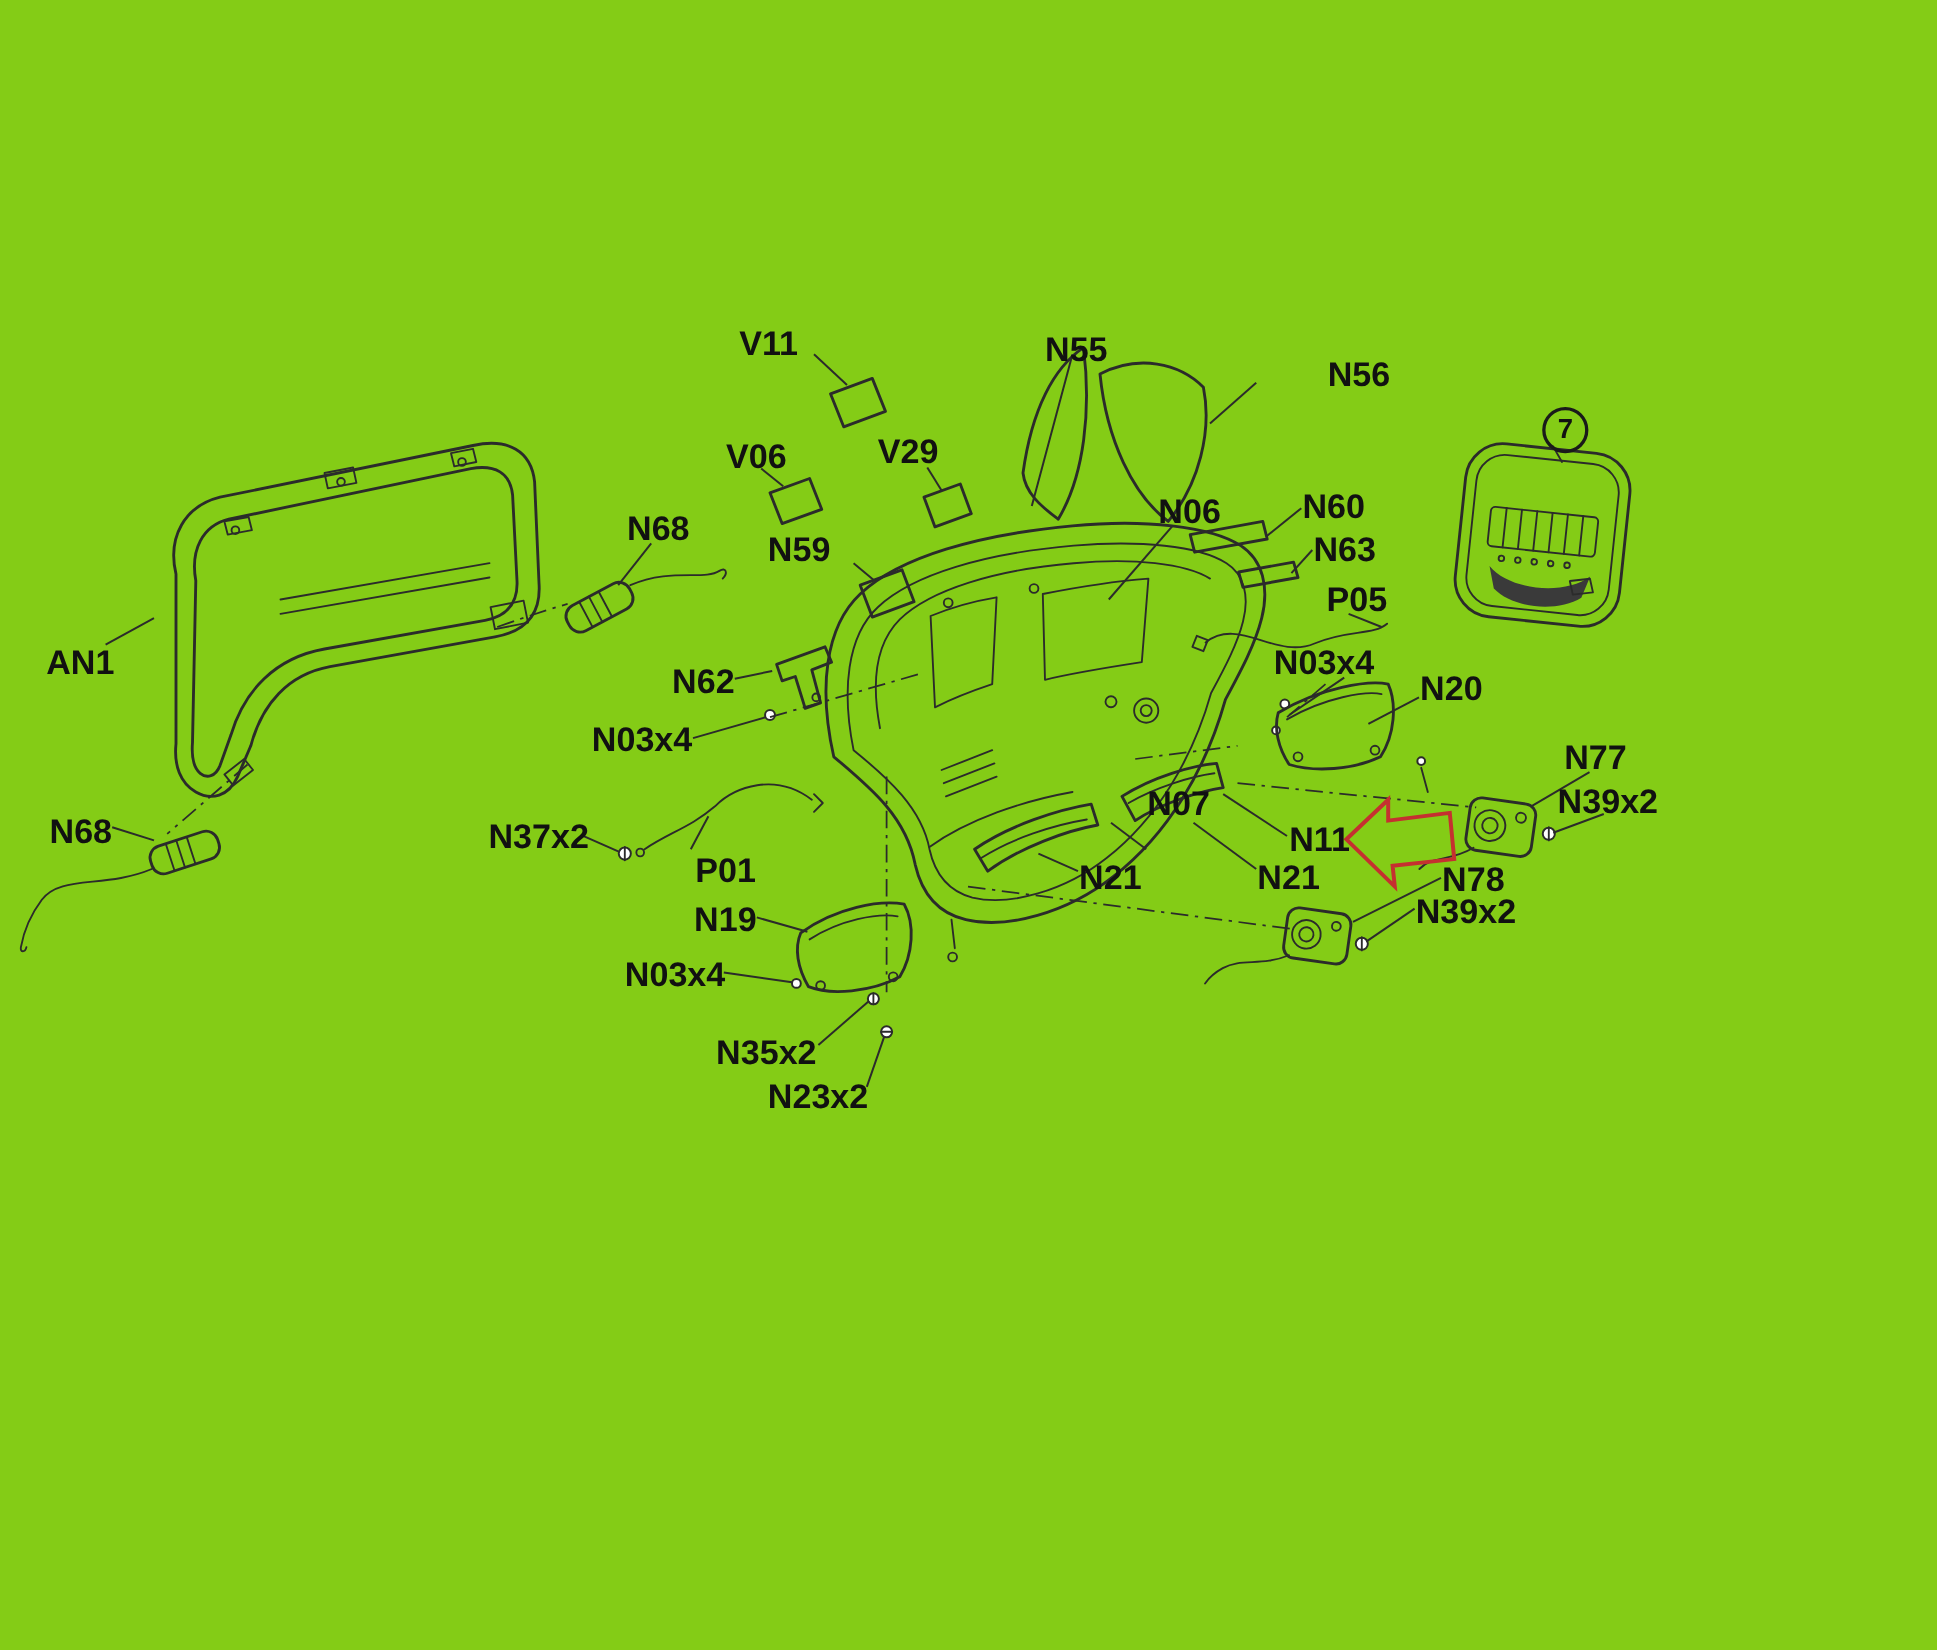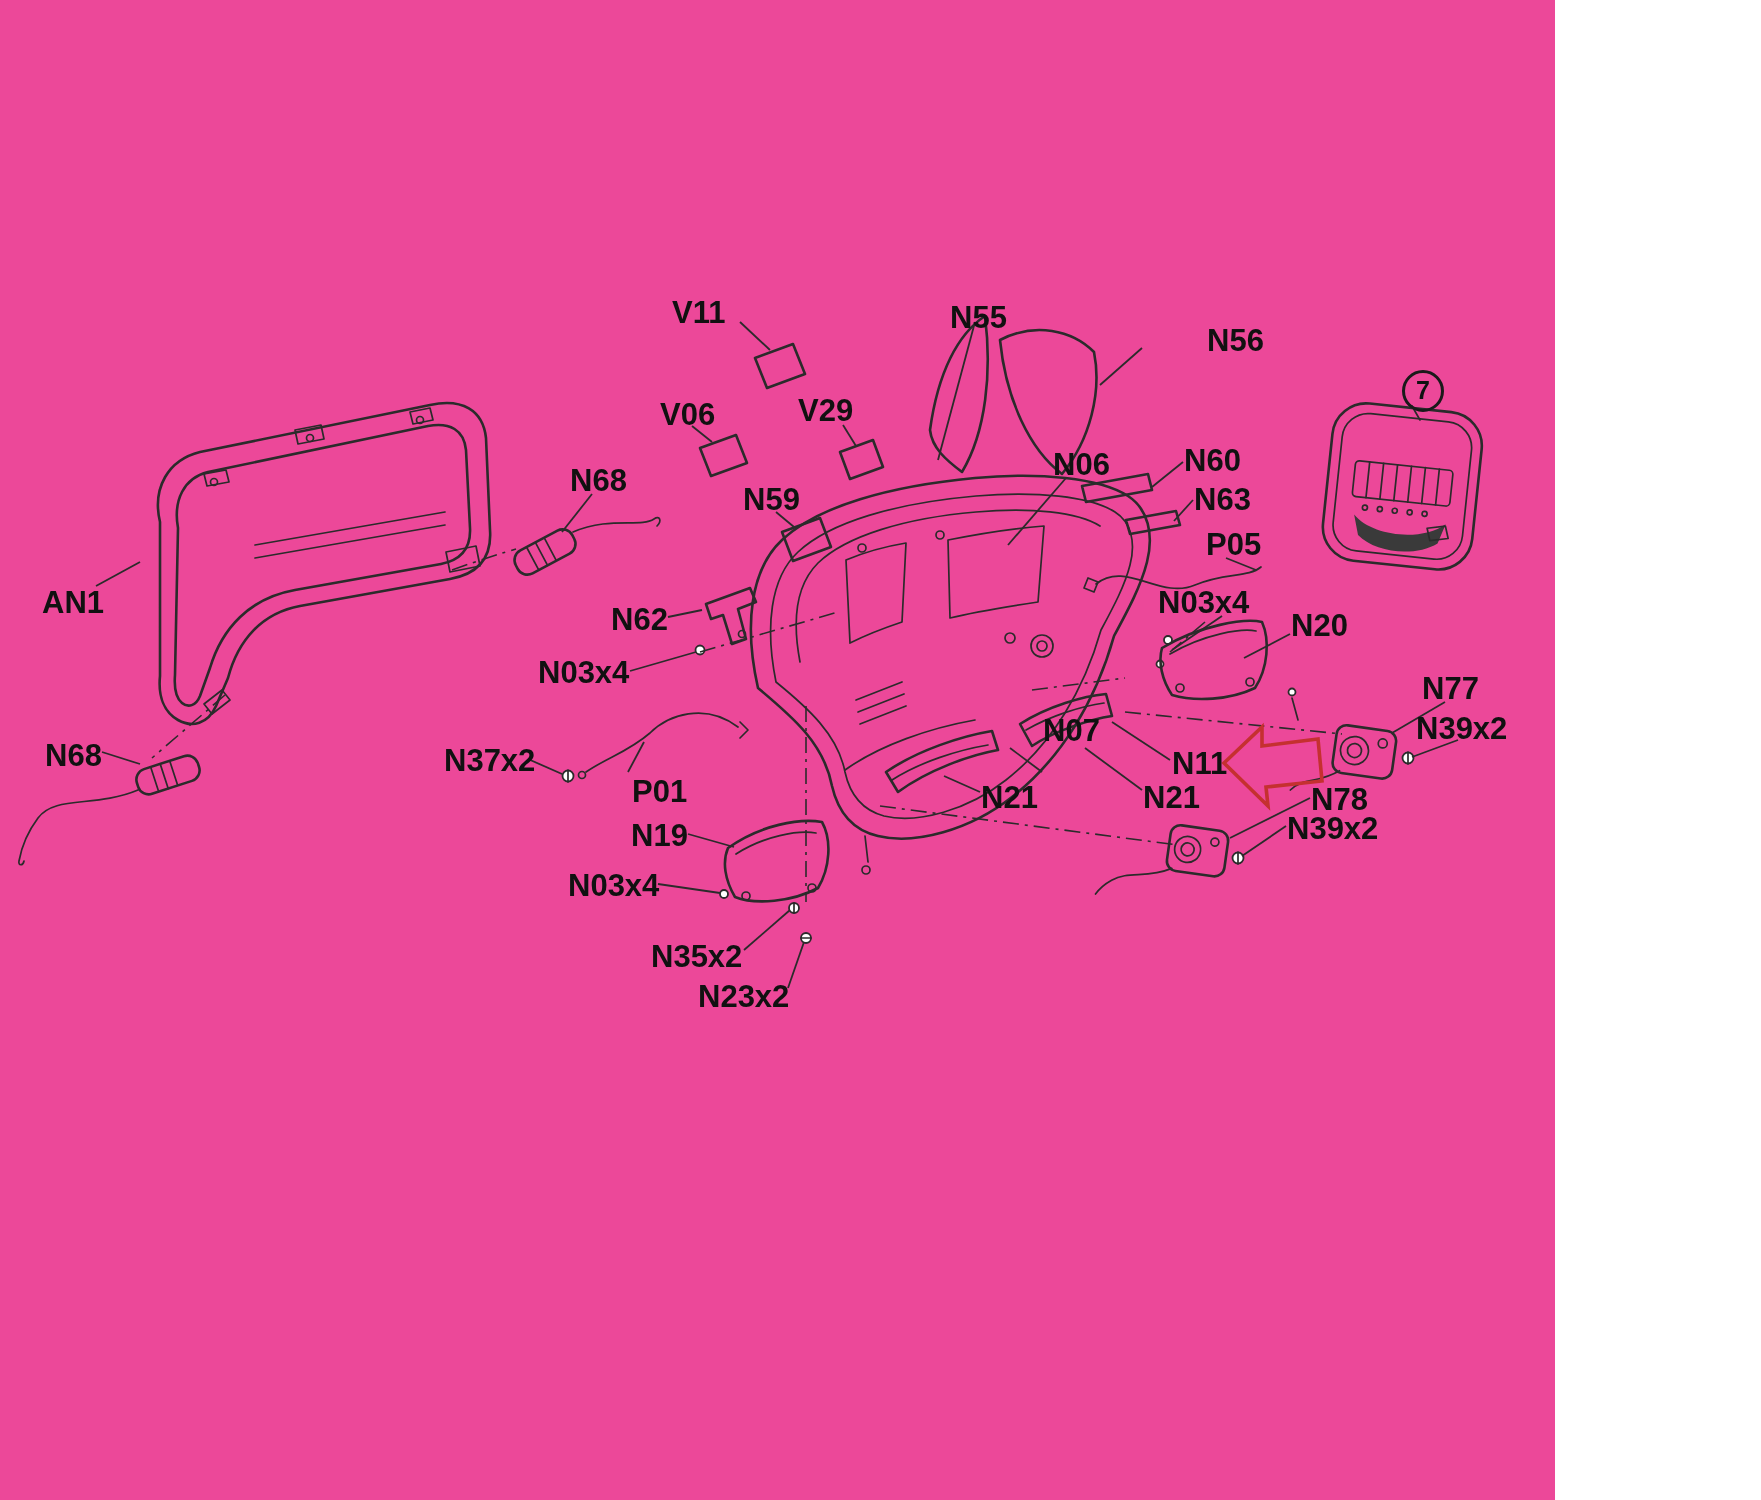--- a/index.html
+++ b/index.html
@@ -1,16 +1,16 @@
 <!DOCTYPE html>
 <html><head>
 <meta charset="utf-8">
 <style>
   html,body{margin:0;padding:0;background:#ffffff;}
-  .stage{position:relative;width:1555px;height:1500px;background:#ec4899;overflow:hidden;
+  .stage{position:relative;width:1761px;height:1500px;background:#84cc16;overflow:hidden;
          font-family:"Liberation Sans", sans-serif;}
   svg.art{position:absolute;left:0;top:0;}
   .ln{stroke:#2b2b2b;fill:none;stroke-width:2.6;stroke-linecap:round;stroke-linejoin:round;}
   .tn{stroke:#2b2b2b;fill:none;stroke-width:1.7;stroke-linecap:round;stroke-linejoin:round;}
   .dd{stroke:#2b2b2b;fill:none;stroke-width:1.6;stroke-dasharray:16 6 3 6;}
   .ld{stroke:#2b2b2b;fill:none;stroke-width:1.8;}
   .scr{stroke:#2b2b2b;fill:#ffffff;stroke-width:1.8;}
   .fillDark{fill:#3a3a3a;stroke:none;}
   .red{stroke:#c53030;fill:none;stroke-width:3.6;stroke-linejoin:miter;}
   .lbl{position:absolute;font-weight:bold;font-size:31px;color:#111;white-space:nowrap;}
@@ -245,21 +245,21 @@
 
   <div class="lbl" style="left:672px;top:295px">V11</div>
   <div class="lbl" style="left:950px;top:300px">N55</div>
   <div class="lbl" style="left:1207px;top:323px">N56</div>
   <div class="lbl" style="left:660px;top:397px">V06</div>
   <div class="lbl" style="left:798px;top:393px">V29</div>
   <div class="lbl" style="left:570px;top:463px">N68</div>
   <div class="lbl" style="left:1053px;top:447px">N06</div>
   <div class="lbl" style="left:1184px;top:443px">N60</div>
   <div class="lbl" style="left:1194px;top:482px">N63</div>
-  <div class="lbl" style="left:743px;top:482px">N59</div>
+  <div class="lbl" style="left:698px;top:482px">N59</div>
   <div class="lbl" style="left:1206px;top:527px">P05</div>
   <div class="lbl" style="left:1158px;top:585px">N03x4</div>
   <div class="lbl" style="left:1291px;top:608px">N20</div>
   <div class="lbl" style="left:42px;top:585px">AN1</div>
   <div class="lbl" style="left:611px;top:602px">N62</div>
   <div class="lbl" style="left:538px;top:655px">N03x4</div>
   <div class="lbl" style="left:1422px;top:671px">N77</div>
   <div class="lbl" style="left:1416px;top:711px">N39x2</div>
   <div class="lbl" style="left:45px;top:738px">N68</div>
   <div class="lbl" style="left:444px;top:743px">N37x2</div>

